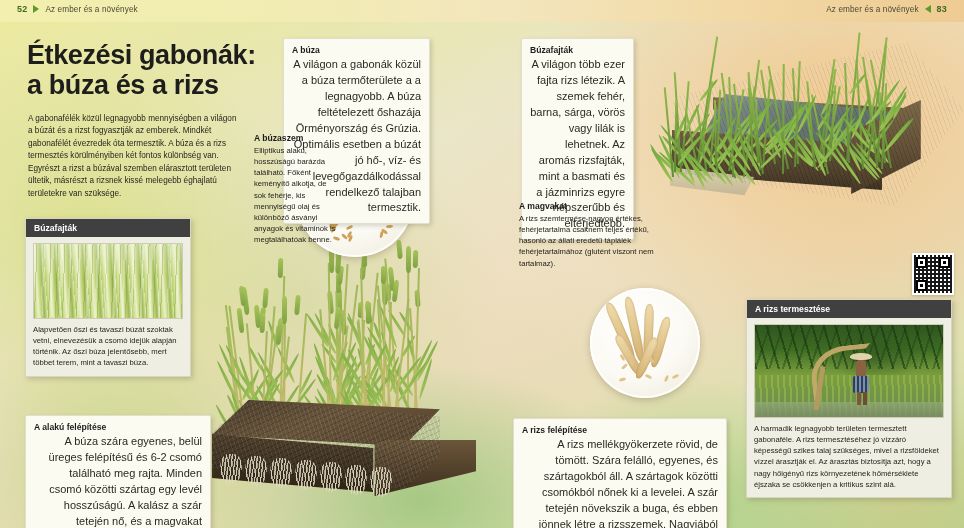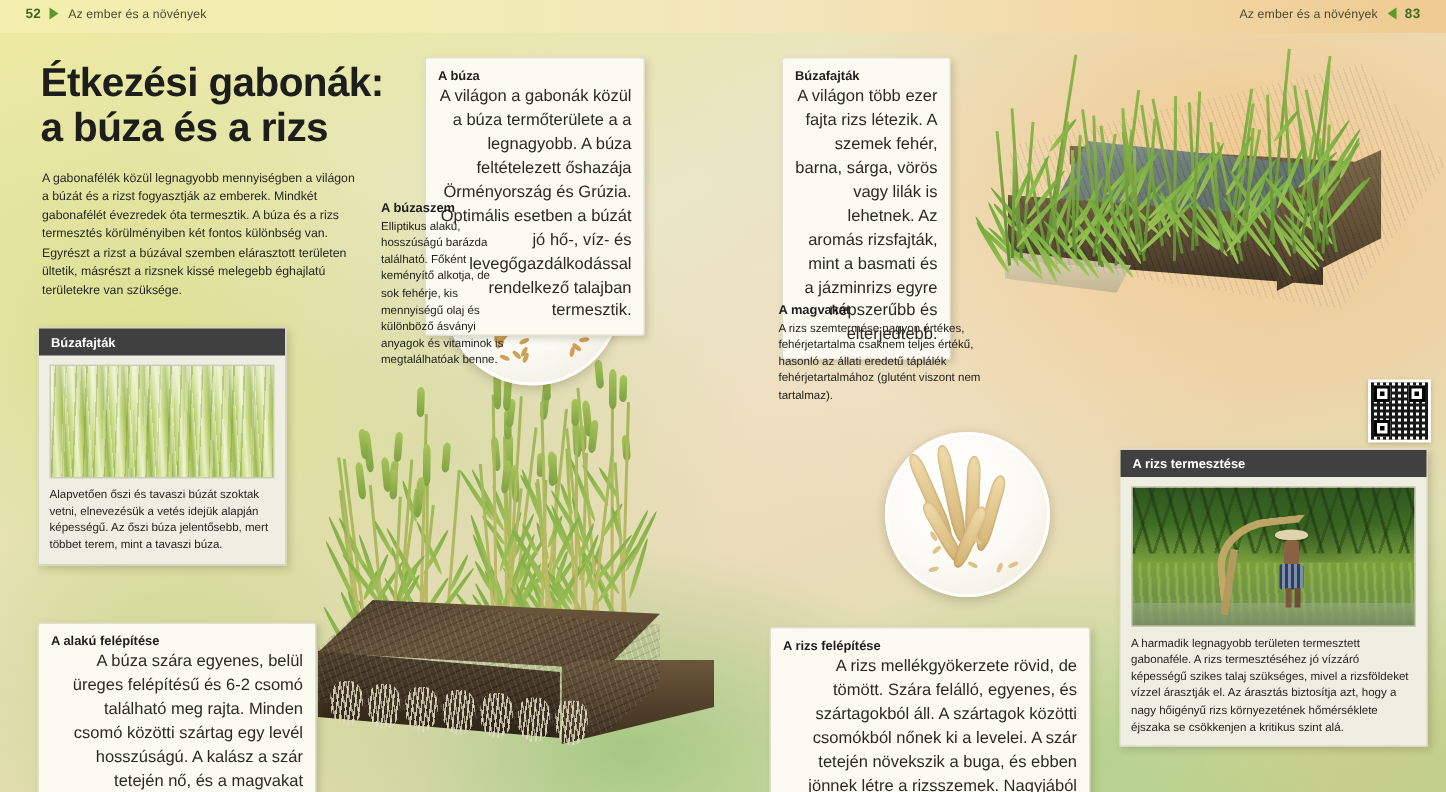--- a/index.html
+++ b/index.html
@@ -667,21 +667,21 @@
 
   <div class="cap cap-rizsszem">
     <h3>A magvakat</h3>
     <p>A rizs szemtermése nagyon értékes, fehérjetartalma csaknem teljes értékű, hasonló az állati eredetű táplálék fehérjetartalmához (glutént viszont nem tartalmaz).</p>
   </div>
 
   <div class="pbox pbox-buzafajtak">
     <div class="pbox-hd">Búzafajták</div>
     <div class="pbox-body">
       <div class="photo ph-wheatfield"></div>
-      <p>Alapvetően őszi és tavaszi búzát szoktak vetni, elnevezésük a vetés idejük alapján képességű. Az őszi búza jelentősebb, mert többet terem, mint a tavaszi búza.</p>
+      <p>Alapvetően őszi és tavaszi búzát szoktak vetni, elnevezésük a csomó idejük alapján történik. Az őszi búza jelentősebb, mert többet terem, mint a tavaszi búza.</p>
     </div>
   </div>
 
   <div class="pbox pbox-rizsterm">
     <div class="pbox-hd">A rizs termesztése</div>
     <div class="pbox-body">
       <div class="photo ph-ricefarm">
         <div class="palm"></div>
         <div class="grass"></div>
         <div class="water"></div>

